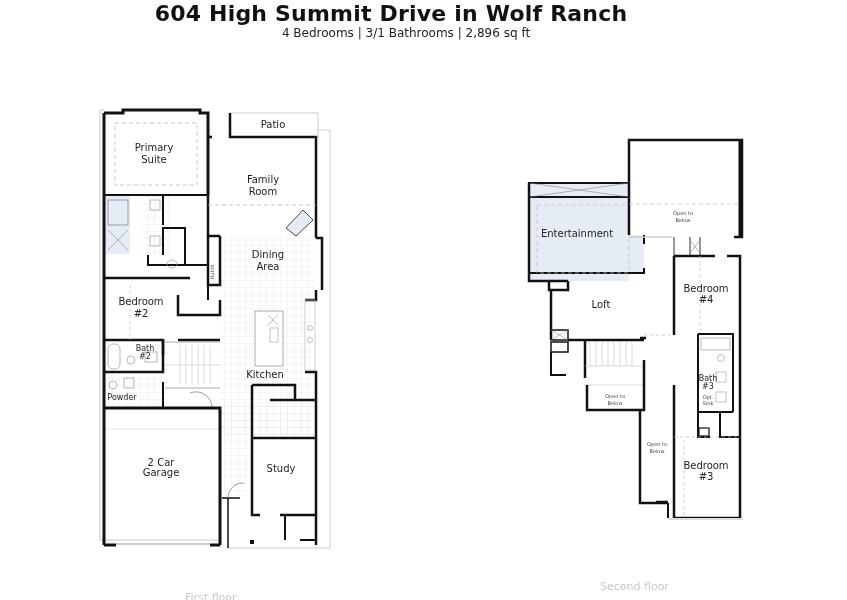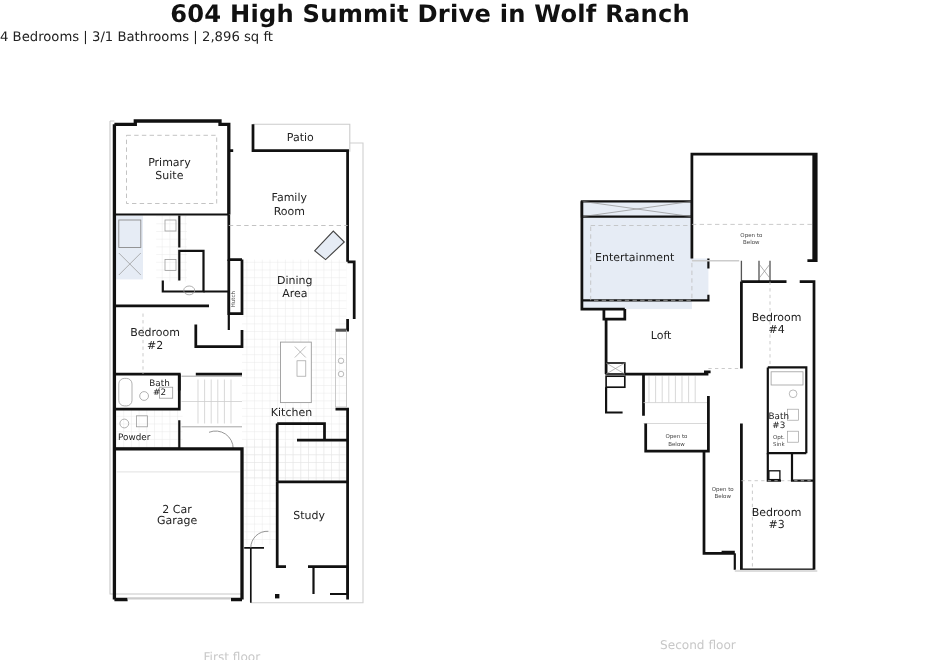--- a/index.html
+++ b/index.html
@@ -1,18 +1,18 @@
 <!DOCTYPE html>
 <html><head>
 <meta charset="utf-8">
 <style>
   html, body { margin:0; padding:0; background:#ffffff; }
   body { width:847px; height:600px; position:relative; overflow:hidden; font-family:"DejaVu Sans", sans-serif; color:#111; }
   .title { position:absolute; left:0; top:0; width:782px; text-align:center; font-size:22px; font-weight:bold; letter-spacing:0.2px; line-height:28px; }
-  .subtitle { position:absolute; left:0; top:26px; width:812px; text-align:left; font-size:12px; color:#222; }
+  .subtitle { position:absolute; left:0; top:26px; width:812px; text-align:center; font-size:12px; color:#222; }
   .plan { position:absolute; left:0; top:0; }
   .lbl { font-family:"DejaVu Sans", sans-serif; fill:#222; font-size:10px; text-anchor:middle; }
   .lbl-s { font-size:8px; }
   .lbl-xs { font-size:5px; fill:#444; }
   .floor-label { position:absolute; font-size:11px; color:#c8c8c8; }
 </style>
 </head>
 <body>
 
 <div class="title">604 High Summit Drive in Wolf Ranch</div>

